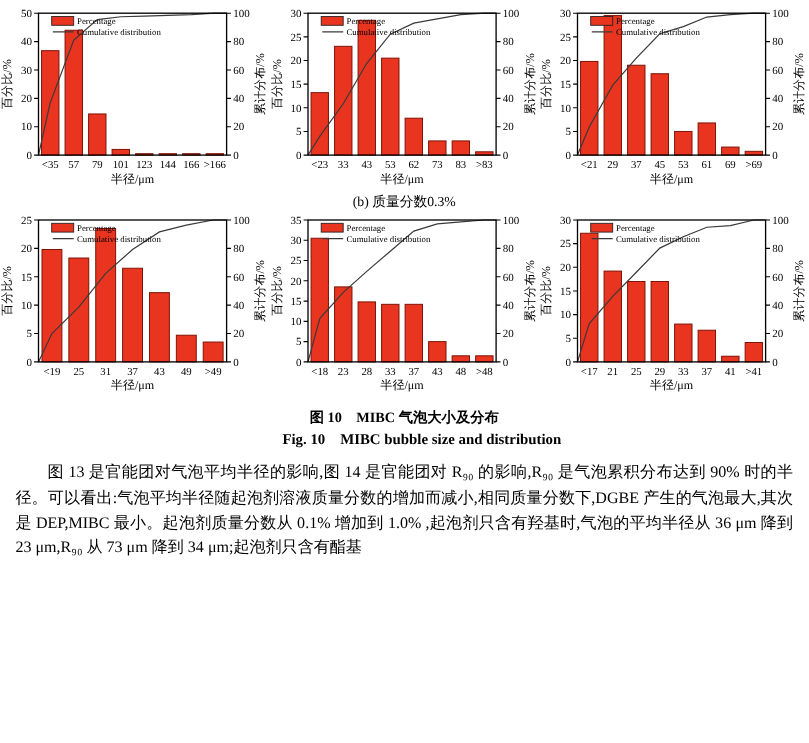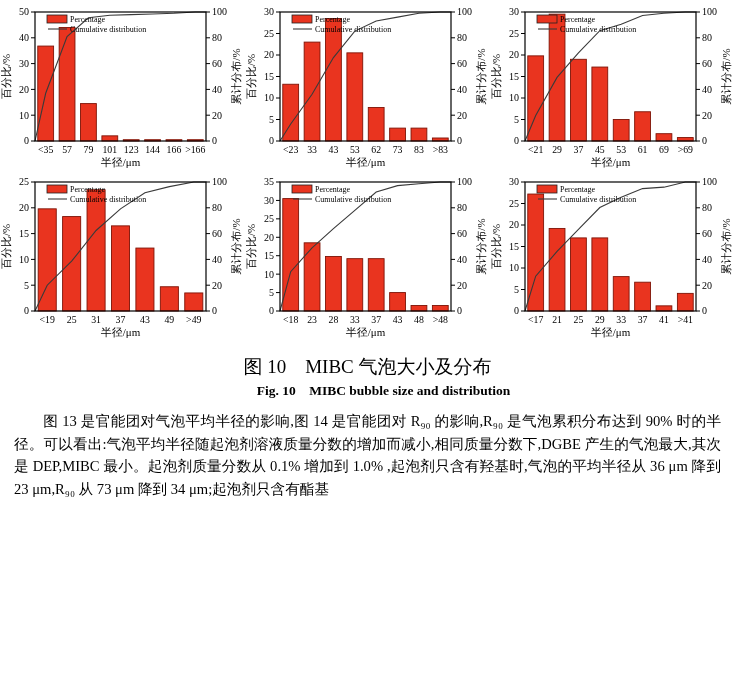--- a/index.html
+++ b/index.html
@@ -4,21 +4,21 @@
 <style>
   html,body{margin:0;padding:0;background:#ffffff;}
   body{width:735px;height:675px;overflow:hidden;
        font-family:"Liberation Serif","DejaVu Serif",serif;color:#000;}
   .page{width:735px;height:675px;box-sizing:border-box;padding-top:6px;}
   .charts-grid{display:grid;grid-template-columns:245px 245px 245px;grid-row-gap:2px;}
   .chart-cell{width:245px;text-align:center;}
   .chart-cell svg{display:block;}
   .chart-sub{font-size:12.5px;margin-top:1px;letter-spacing:0;}
   .fig-caption{text-align:center;margin-top:9px;line-height:1.45;}
-  .fig-caption .zh{font-weight:normal;font-size:19px;}
+  .fig-caption .zh{font-weight:bold;font-size:13px;}
   .fig-caption .en{font-weight:bold;font-size:13.5px;padding-left:32px;}
   .body-text{display:flex;gap:31px;padding:10px 14px 0 14px;justify-content:space-between;}
   .col{flex:1;font-size:14.6px;line-height:1.55;text-align:justify;}
   .col p{margin:0;}
   .col p.indent{text-indent:2em;}
 </style>
 </head>
 <body>
 
 <div class="page">
@@ -124,20 +124,21 @@
           <text x="173.9375" y="147" font-size="9.8" font-family="'Liberation Serif','DejaVu Serif',serif" fill="#000" text-anchor="middle">83</text>
           <text x="195.3125" y="147" font-size="9.8" font-family="'Liberation Serif','DejaVu Serif',serif" fill="#000" text-anchor="middle">&gt;83</text>
           <text x="120.5" y="160" font-size="11" font-family="'Liberation Serif','DejaVu Serif',serif" fill="#000" text-anchor="middle">半径/μm</text>
           <text x="10" y="70.5" font-size="11" font-family="'Liberation Serif','DejaVu Serif',serif" fill="#000" text-anchor="middle" transform="rotate(-90 10 70.5)">百分比/%</text>
           <text x="240" y="70.5" font-size="11" font-family="'Liberation Serif','DejaVu Serif',serif" fill="#000" text-anchor="middle" transform="rotate(-90 240 70.5)">累计分布/%</text>
           <rect x="47" y="9" width="20" height="8" fill="#e9341f" stroke="#222" stroke-width="0.8"></rect>
           <text x="70" y="16" font-size="8" font-family="'Liberation Serif','DejaVu Serif',serif" fill="#000" text-anchor="start">Percentage</text>
           <line x1="48" y1="23" x2="67" y2="23" stroke="#3a3a3a" stroke-width="1.1"></line>
           <text x="70" y="26" font-size="8" font-family="'Liberation Serif','DejaVu Serif',serif" fill="#000" text-anchor="start">Cumulative distribution</text>
         </svg>
+      <div class="chart-sub">(b) 质量分数0.3%</div>
     </div>
     <div class="chart-cell">
       <svg width="245" height="168">
           <rect x="37.78" y="49.86" width="15.82" height="85.14" fill="#e9341f" stroke="#7e1306" stroke-width="0.9"></rect>
           <rect x="59.15" y="8.15" width="15.82" height="126.85" fill="#e9341f" stroke="#7e1306" stroke-width="0.9"></rect>
           <rect x="80.53" y="53.30" width="15.82" height="81.70" fill="#e9341f" stroke="#7e1306" stroke-width="0.9"></rect>
           <rect x="101.90" y="61.04" width="15.82" height="73.96" fill="#e9341f" stroke="#7e1306" stroke-width="0.9"></rect>
           <rect x="123.28" y="113.50" width="15.82" height="21.50" fill="#e9341f" stroke="#7e1306" stroke-width="0.9"></rect>
           <rect x="144.65" y="105.76" width="15.82" height="29.24" fill="#e9341f" stroke="#7e1306" stroke-width="0.9"></rect>
           <rect x="166.03" y="127.69" width="15.82" height="7.31" fill="#e9341f" stroke="#7e1306" stroke-width="0.9"></rect>

